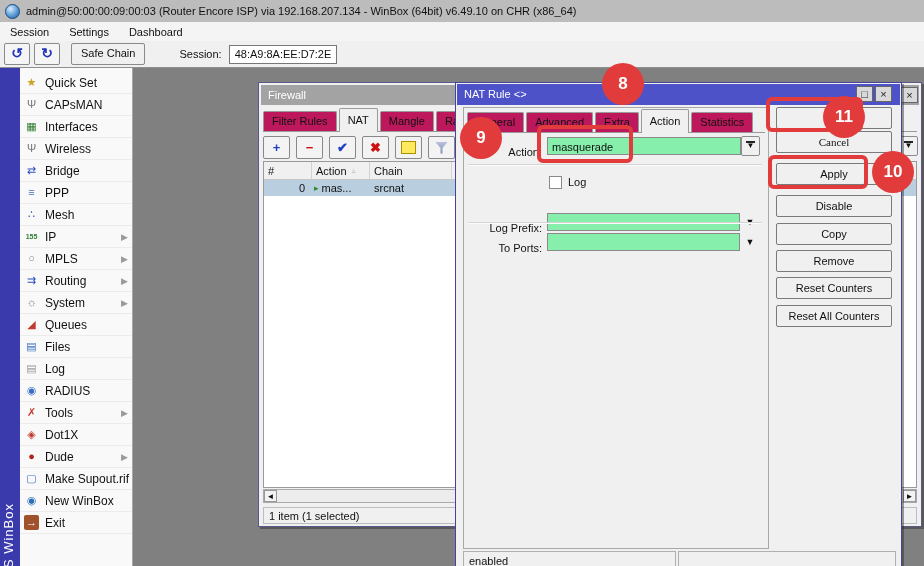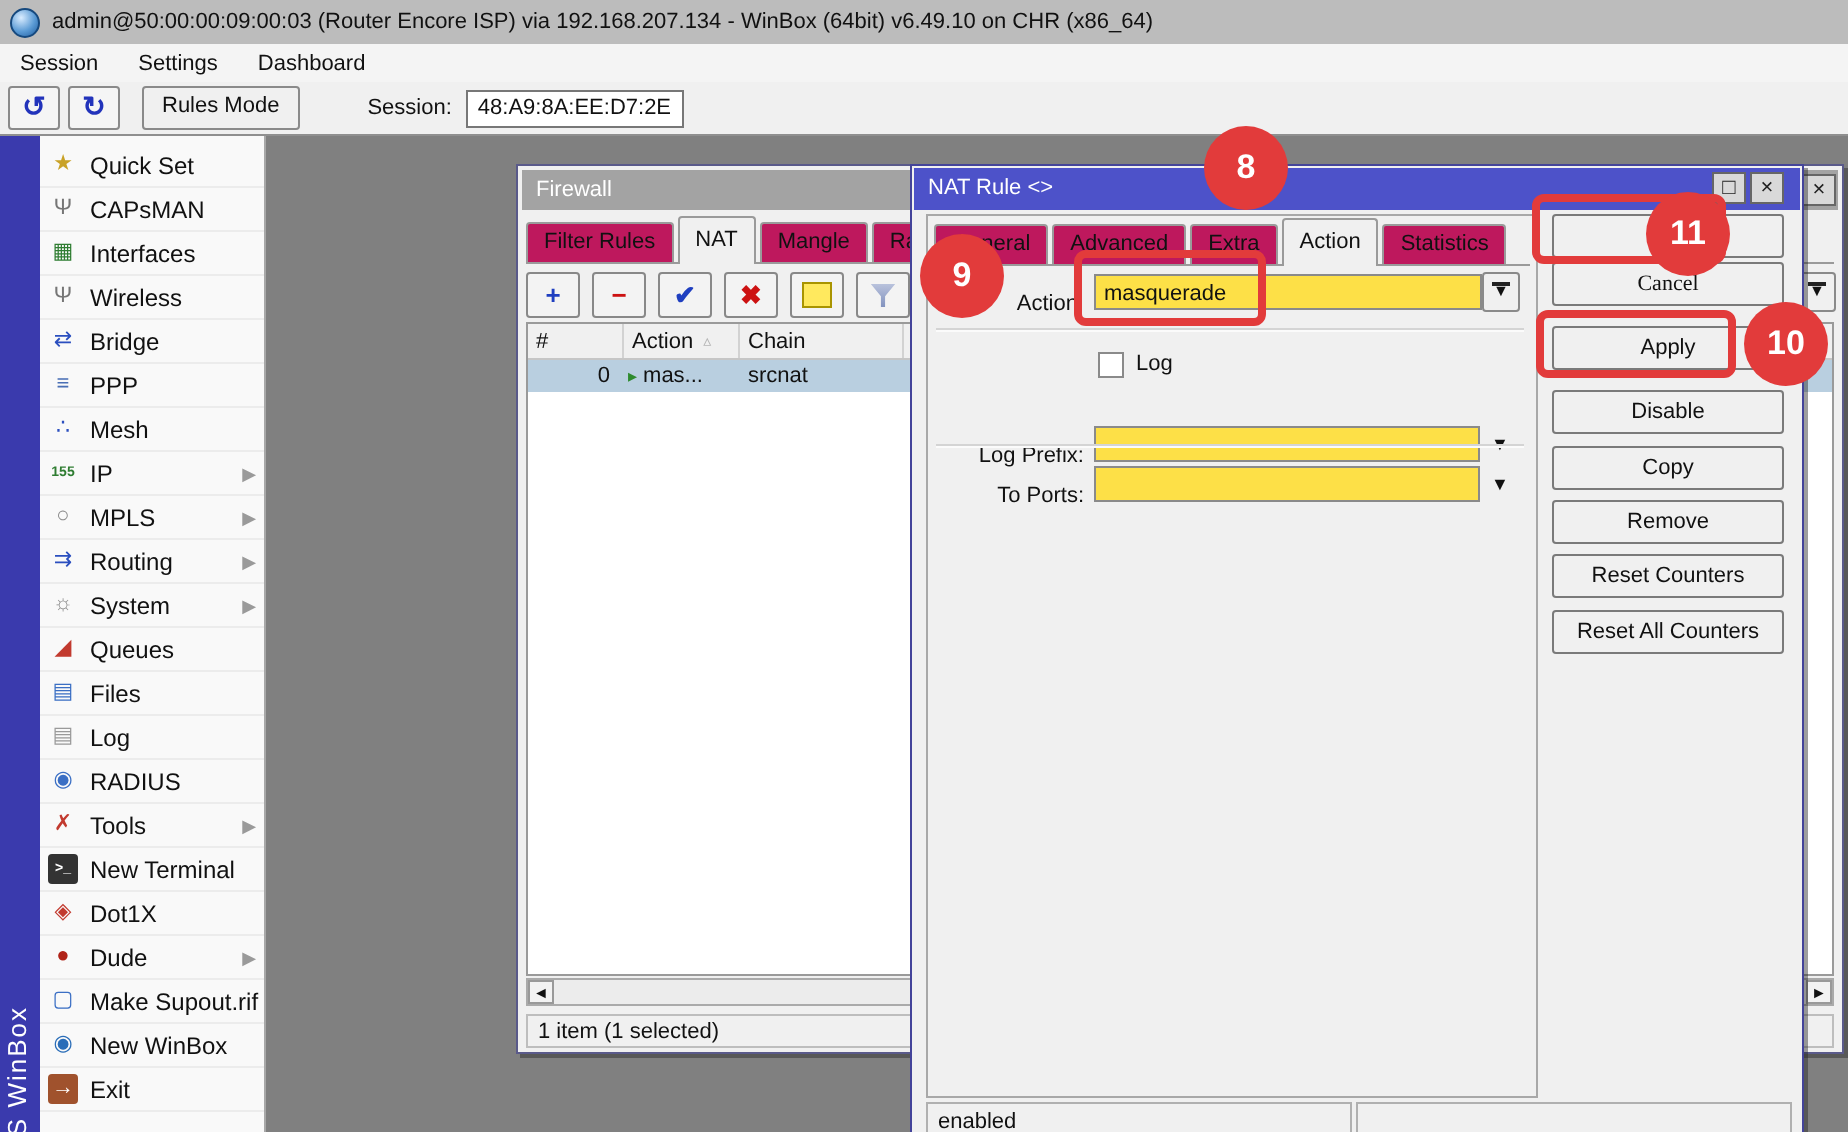--- a/index.html
+++ b/index.html
@@ -84,21 +84,21 @@
   .nat{left:455px;top:82px;width:447px;height:490px;z-index:20;border-color:#44449a;}
   .nat-titlebar{position:absolute;left:1px;top:1px;right:1px;height:21px;background:#4d52c9;color:#fff;
     line-height:21px;padding-left:7px;}
   .nat-max{right:28px;}
   .nat-close{right:9px;}
   .nat-panel{position:absolute;left:7px;top:24px;width:306px;height:442px;background:#f0f0f0;
     border:1px solid #a8a8a8;box-sizing:border-box;}
   .nat-tabs{top:0;left:3px;right:3px;height:24px;}
   .frm-row{position:absolute;left:4px;right:8px;height:20px;display:flex;align-items:center;}
   .frm-label{width:74px;text-align:right;padding-right:5px;flex:0 0 74px;margin-top:11px;}
-  .frm-field{flex:1;height:18px;border:1px solid #8a8a8a;background:#fde047;line-height:18px;
+  .frm-field{flex:1;height:18px;border:1px solid #8a8a8a;background:#86efac;line-height:18px;
     padding:0 4px;box-sizing:border-box;overflow:hidden;white-space:nowrap;}
   .drop-tri{width:20px;text-align:center;font-size:9px;color:#111;}
   .row-action{top:28px;}
   .row-log{top:64px;}
   .row-logprefix{top:104px;}
   .row-toports{top:124px;}
   .sep{position:absolute;left:4px;right:6px;height:1px;background:#d4d4d4;border-bottom:1px solid #fbfbfb;}
   .sep1{top:56px;}.sep2{top:114px;}
   .chk{width:13px;height:13px;border:1px solid #8a8a8a;background:#fff;margin-left:81px;margin-right:6px;box-sizing:border-box;}
   .nat-buttons{position:absolute;left:320px;top:24px;width:118px;height:340px;}
@@ -143,21 +143,21 @@
   <div class="menubar">
 
   <span class="menu-item">Session</span>
       <span class="menu-item">Settings</span>
       <span class="menu-item">Dashboard</span>
     </div>
 
   <div class="toolbar">
     <span class="tool-btn">↺</span>
     <span class="tool-btn">↻</span>
-    <span class="safe-mode">Rules Mode</span>
+    <span class="safe-mode">Safe Chain</span>
     <span class="session-label">Session:</span>
     <span class="session-field">48:A9:8A:EE:D7:2E</span>
   </div>
 
   <div class="bluestrip">
     <span class="vtext">RouterOS WinBox</span>
   </div>
 
   <div class="sidebar">
 
@@ -250,25 +250,20 @@
         <span>RADIUS</span>
 
       </div>
 
       <div class="side-item">
         <span class="side-icon" style="color: rgb(194, 58, 47);">✗</span>
         <span>Tools</span>
         <span class="side-arrow">▶</span>
       </div>
 
-      <div class="side-item">
-        <span class="side-icon tiny" style="color: rgb(255, 255, 255); background: rgb(51, 51, 51); border-radius: 2px;">&gt;_</span>
-        <span>New Terminal</span>
-
-      </div>
 
       <div class="side-item">
         <span class="side-icon" style="color: rgb(194, 58, 47);">◈</span>
         <span>Dot1X</span>
 
       </div>
 
       <div class="side-item">
         <span class="side-icon" style="color: rgb(176, 35, 24);">●</span>
         <span>Dude</span>

